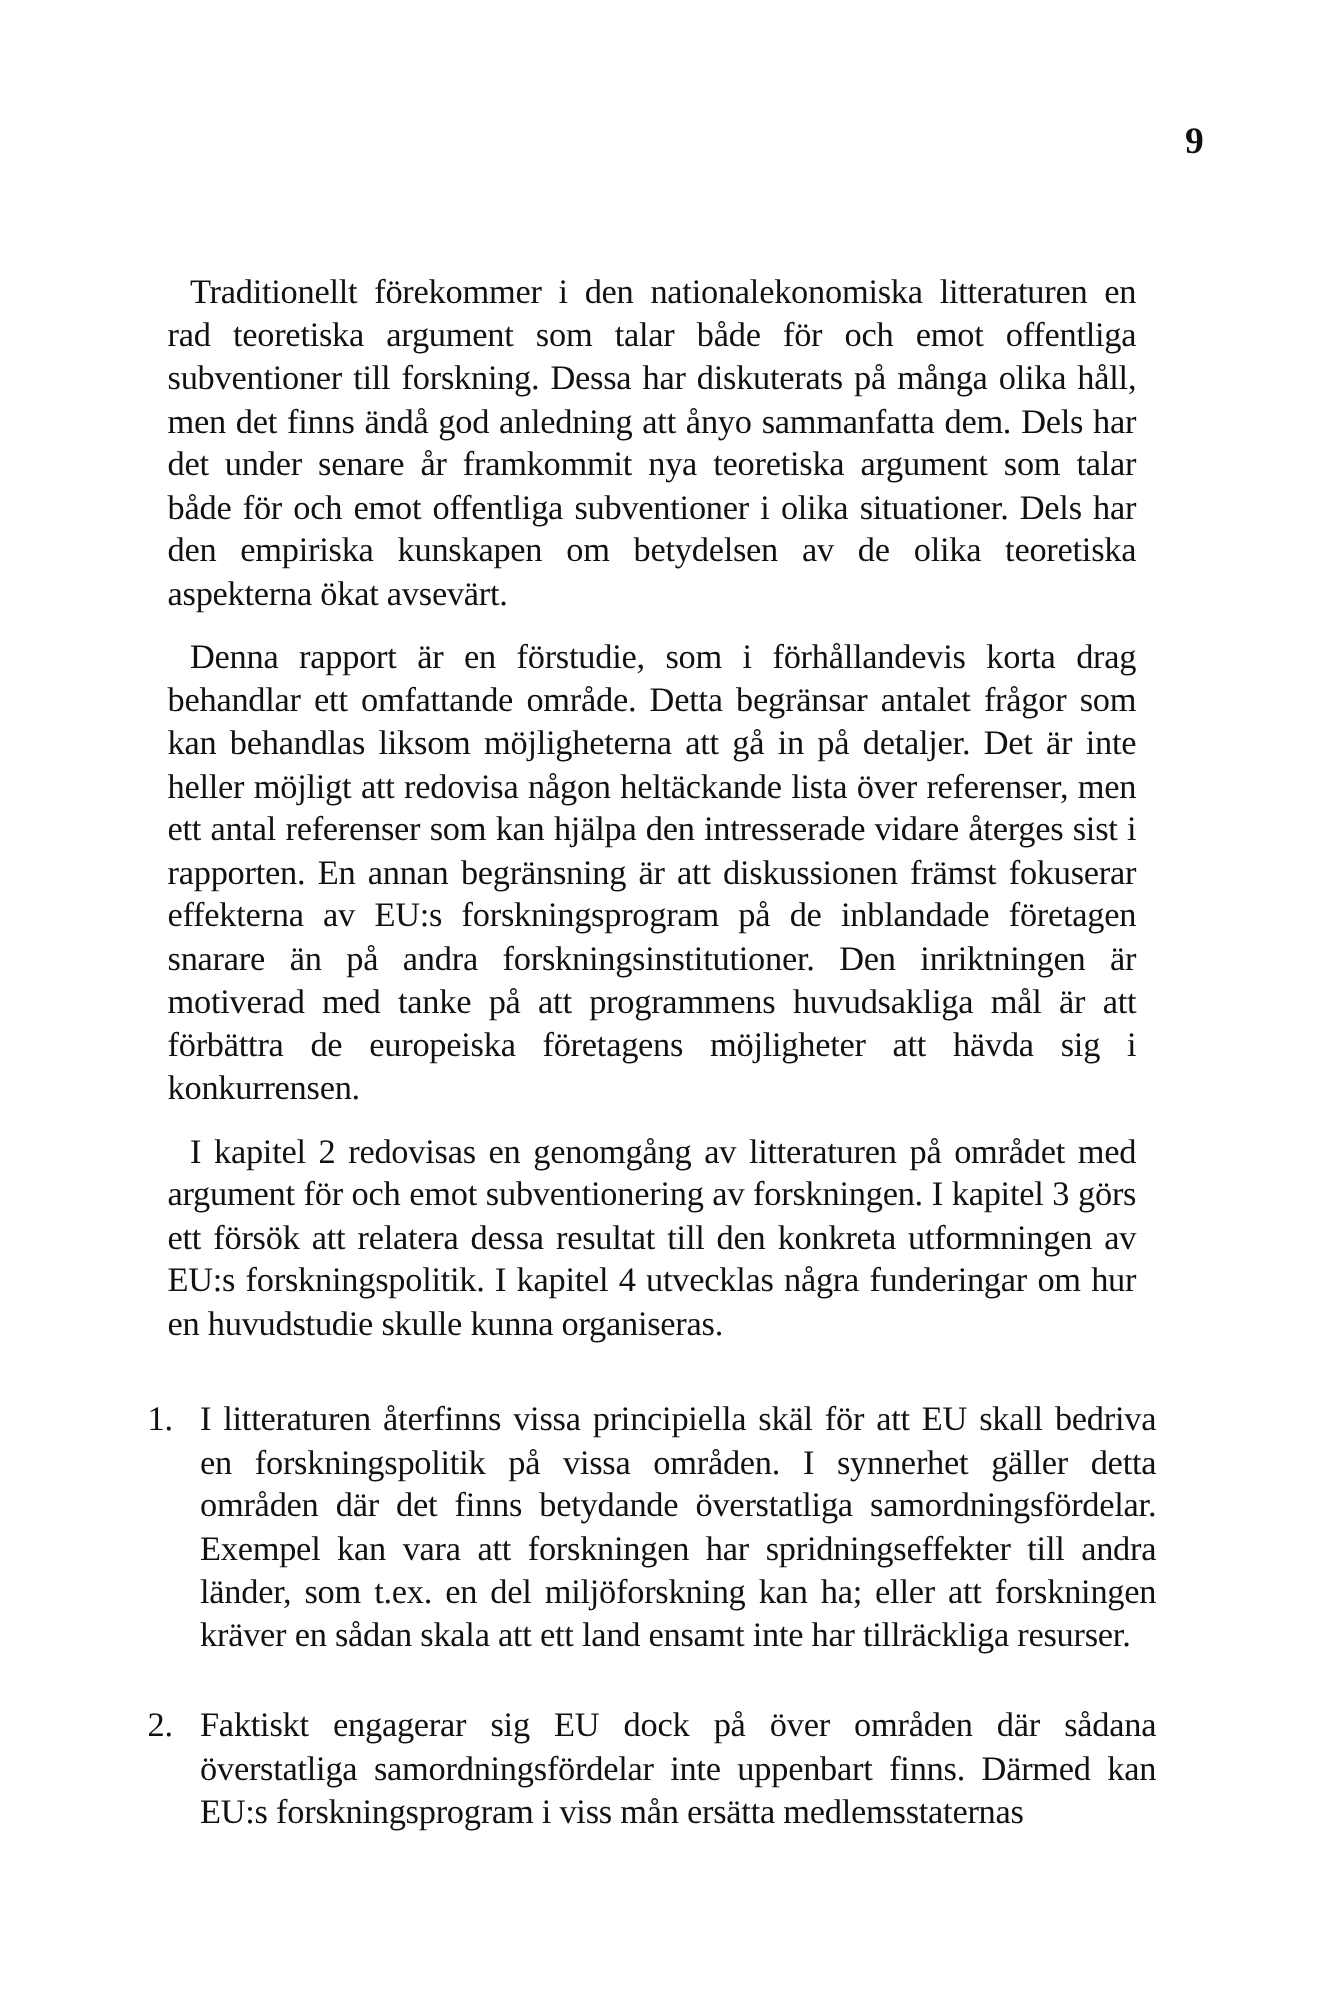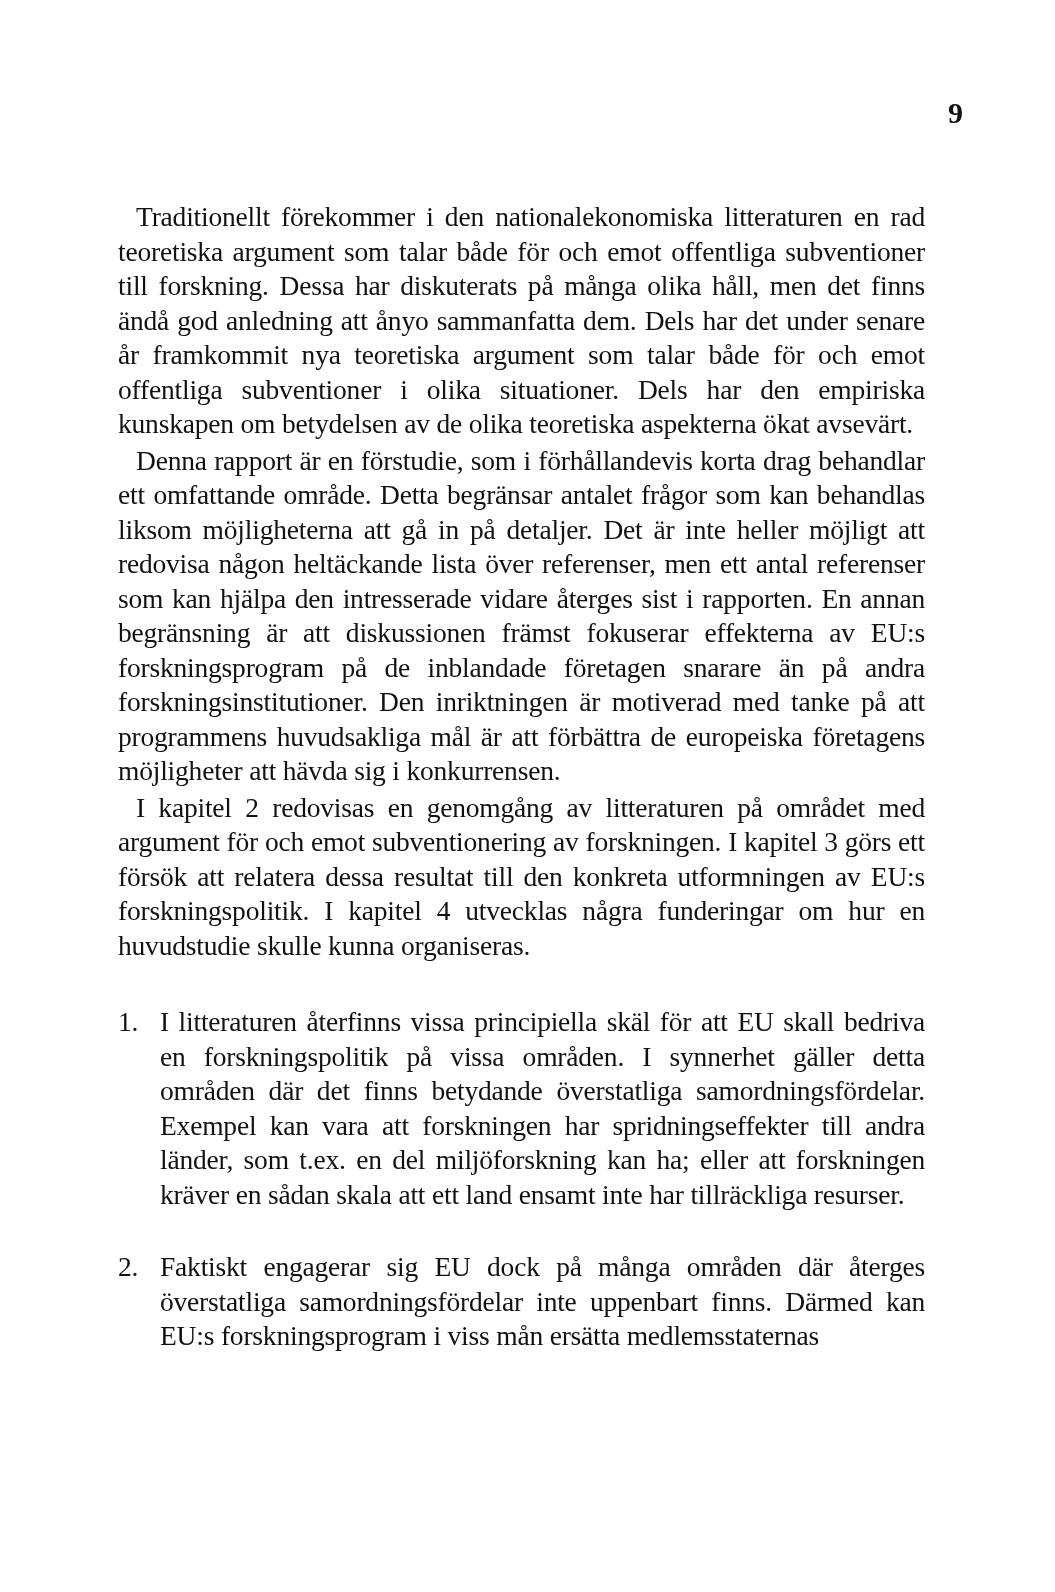--- a/index.html
+++ b/index.html
@@ -27,21 +27,21 @@
       position: absolute;
       left: 118px;
       top: 200px;
       width: 807px;
       font-size: 27.5px;
       line-height: 34.5px;
       text-align: justify;
       letter-spacing: -0.2px;
     }
     .para {
-      margin: 0;
+      margin: 16px;
       text-indent: 18px;
       text-align: justify;
       hyphens: none;
     }
     .para + .para {
       margin-top: 2px;
     }
     .list {
       margin: 42px 0 0 0;
       padding: 0;
@@ -72,16 +72,16 @@
   <p class="para">Denna rapport är en förstudie, som i förhållandevis korta drag behandlar ett omfattande område. Detta begränsar antalet frågor som kan behandlas liksom möjligheterna att gå in på detaljer. Det är inte heller möjligt att redovisa någon heltäckande lista över referenser, men ett antal referenser som kan hjälpa den intresserade vidare återges sist i rapporten. En annan begränsning är att diskussionen främst fokuserar effekterna av EU:s forskningsprogram på de inblandade företagen snarare än på andra forskningsinstitutioner. Den inriktningen är motiverad med tanke på att programmens huvudsakliga mål är att förbättra de europeiska företagens möjligheter att hävda sig i konkurrensen.</p>
   <p class="para">I kapitel 2 redovisas en genomgång av litteraturen på området med argument för och emot subventionering av forskningen. I kapitel 3 görs ett försök att relatera dessa resultat till den konkreta utformningen av EU:s forskningspolitik. I kapitel 4 utvecklas några funderingar om hur en huvudstudie skulle kunna organiseras.</p>
 
   <ol class="list">
     <li class="list-item">
       <span class="list-number">1.</span>
       <span>I litteraturen återfinns vissa principiella skäl för att EU skall bedriva en forskningspolitik på vissa områden. I synnerhet gäller detta områden där det finns betydande överstatliga samordningsfördelar. Exempel kan vara att forskningen har spridningseffekter till andra länder, som t.ex. en del miljöforskning kan ha; eller att forskningen kräver en sådan skala att ett land ensamt inte har tillräckliga resurser.</span>
     </li>
     <li class="list-item">
       <span class="list-number">2.</span>
-      <span>Faktiskt engagerar sig EU dock på många områden där återges överstatliga samordningsfördelar inte uppenbart finns. Därmed kan EU:s forskningsprogram i viss mån ersätta medlemsstaternas</span>
+      <span>Faktiskt engagerar sig EU dock på över områden där sådana överstatliga samordningsfördelar inte uppenbart finns. Därmed kan EU:s forskningsprogram i viss mån ersätta medlemsstaternas</span>
     </li>
   </ol>
 </div>
 
 </body></html>

